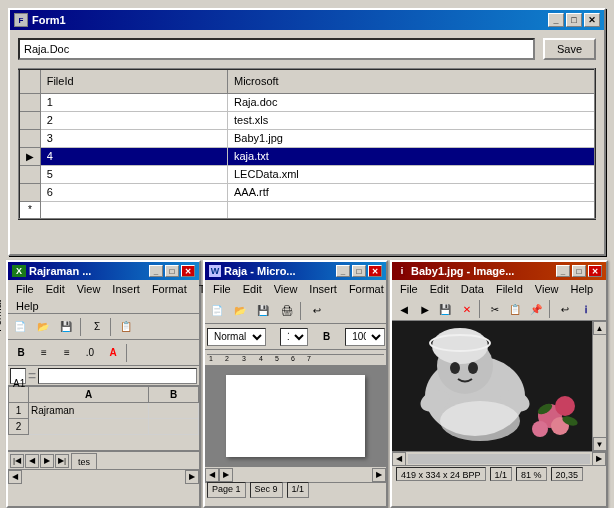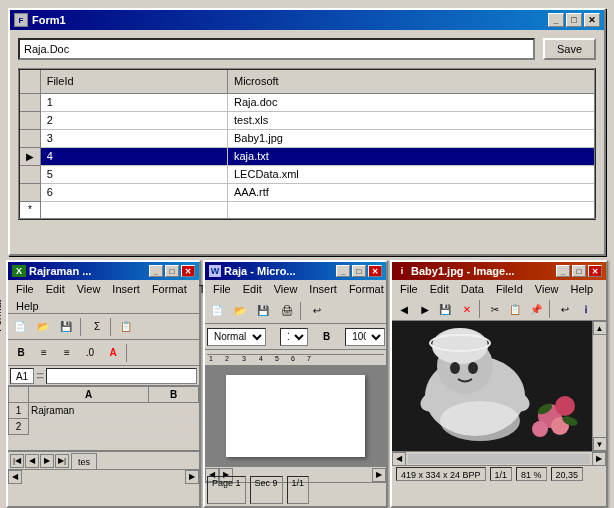--- a/index.html
+++ b/index.html
@@ -262,28 +262,28 @@
     .formula-bar {
       display: flex;
       align-items: center;
       height: 20px;
       padding: 1px 2px;
       gap: 2px;
       border-bottom: 1px solid #808080;
     }
 
     .cell-ref {
-      width: 24px;
+      width: 16px;
       height: 16px;
       border: 1px inset #808080;
       background: white;
       font-size: 10px;
       text-align: center;
       line-height: 16px;
-      padding: 0 2px;
+      padding: 7px 2px;
     }
 
     .formula-sep {
       font-size: 14px;
       color: #808080;
     }
 
     .formula-input {
       flex: 1;
       height: 16px;
@@ -545,21 +545,21 @@
       align-items: center;
       font-size: 9px;
       padding: 0 2px;
       gap: 4px;
       border-top: 1px solid #808080;
     }
 
     .word-status-seg {
       padding: 0 4px;
       border: 1px inset #808080;
-      height: 28px;
+      height: 16px;
       line-height: 12px;
     }
   </style>
 </head>
 <body>
 
 <div class="main-window">
   <div class="title-bar">
     <div class="title-bar-icon">
       <span style="color:#000080;font-weight:bold;font-size:8px;">F</span>

